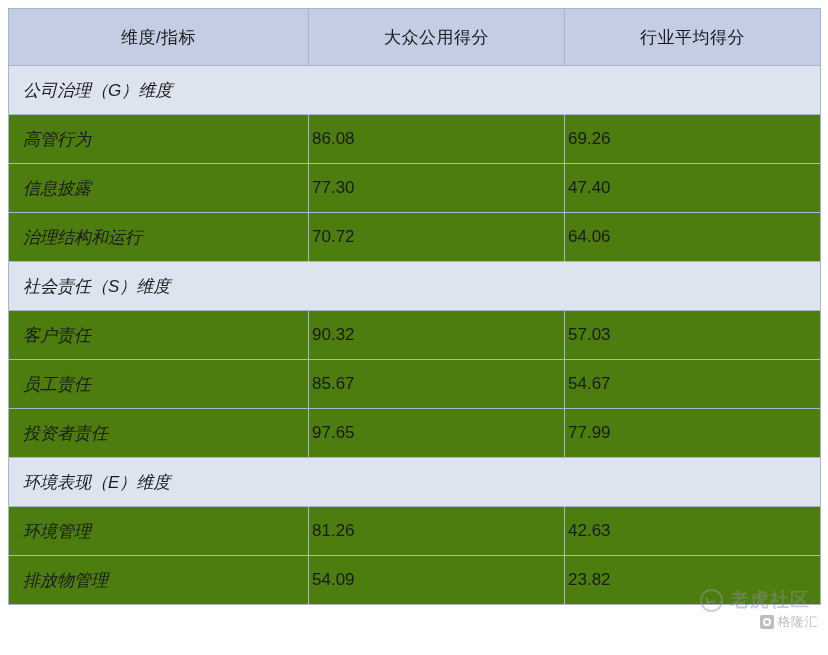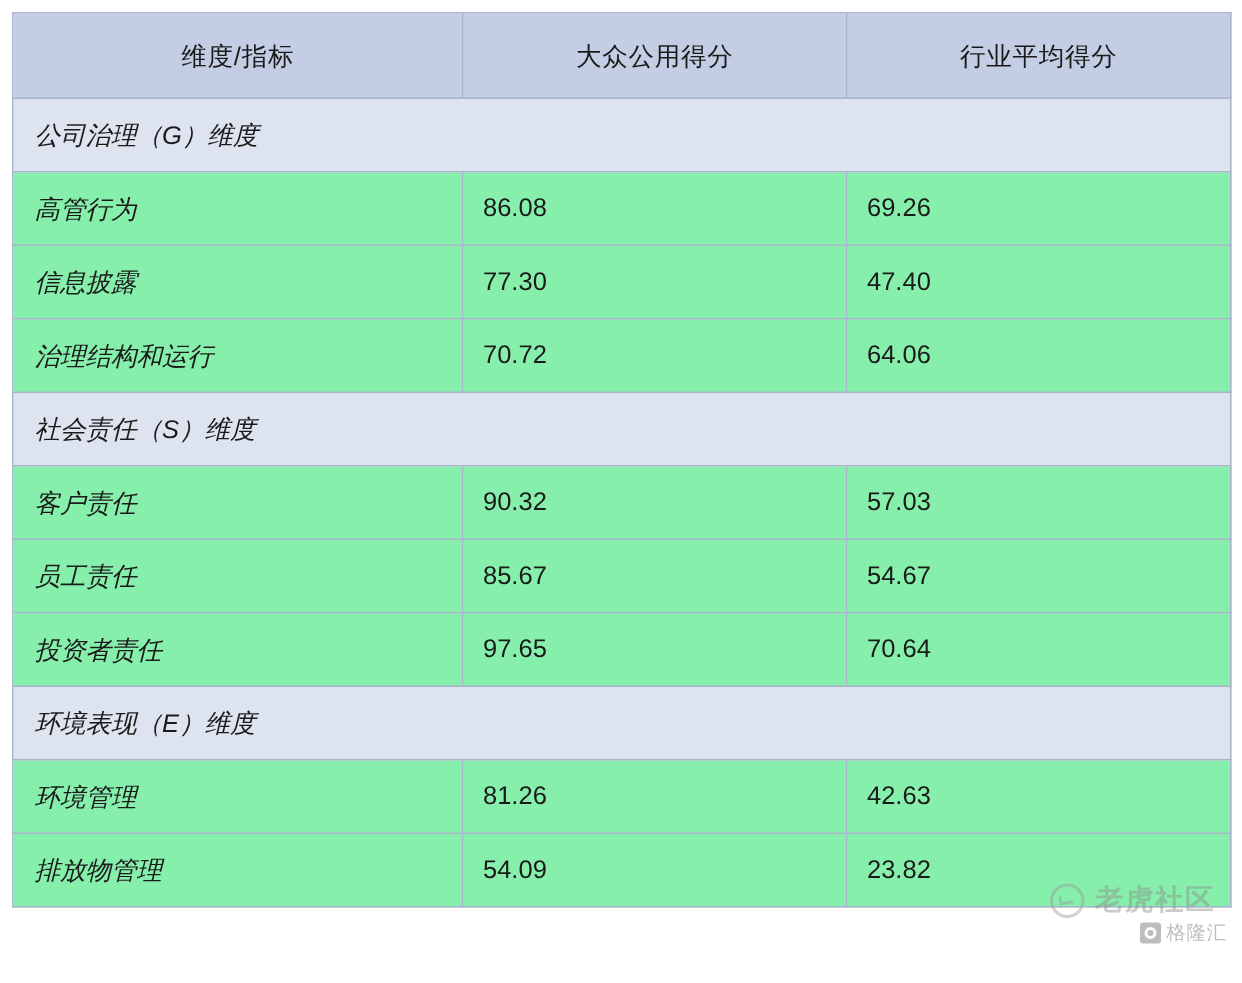--- a/index.html
+++ b/index.html
@@ -41,34 +41,34 @@
     text-align: center;
     height: 54px;
     font-size: 18px;
     font-weight: bold;
     color: #15161a;
     letter-spacing: 0.5px;
   }
   tbody td {
     height: 48px;
     padding: 0 14px;
-    background: #86efac;
+    background: #4d7c0f;
     vertical-align: middle;
   }
   tbody tr.section td {
     background: #dde3ef;
     font-size: 17px;
   }
   tbody td.label {
     text-align: left;
     font-style: italic;
   }
   tbody td.value {
     text-align: left;
-    padding-left: 13px;
+    padding-left: 3px;
   }
   
   .wm-main {
     position: absolute;
     right: 18px;
     bottom: 42px;
     display: flex;
     align-items: center;
     gap: 7px;
     opacity: 0.45;
@@ -180,21 +180,21 @@
         <td class="value">57.03</td>
       </tr>
       <tr>
         <td class="label">员工责任</td>
         <td class="value">85.67</td>
         <td class="value">54.67</td>
       </tr>
       <tr>
         <td class="label">投资者责任</td>
         <td class="value">97.65</td>
-        <td class="value">70.64</td>
+        <td class="value">77.99</td>
       </tr>
       <tr class="section">
         <td class="label" colspan="3">环境表现（E）维度</td>
       </tr>
       <tr>
         <td class="label">环境管理</td>
         <td class="value">81.26</td>
         <td class="value">42.63</td>
       </tr>
       <tr>

